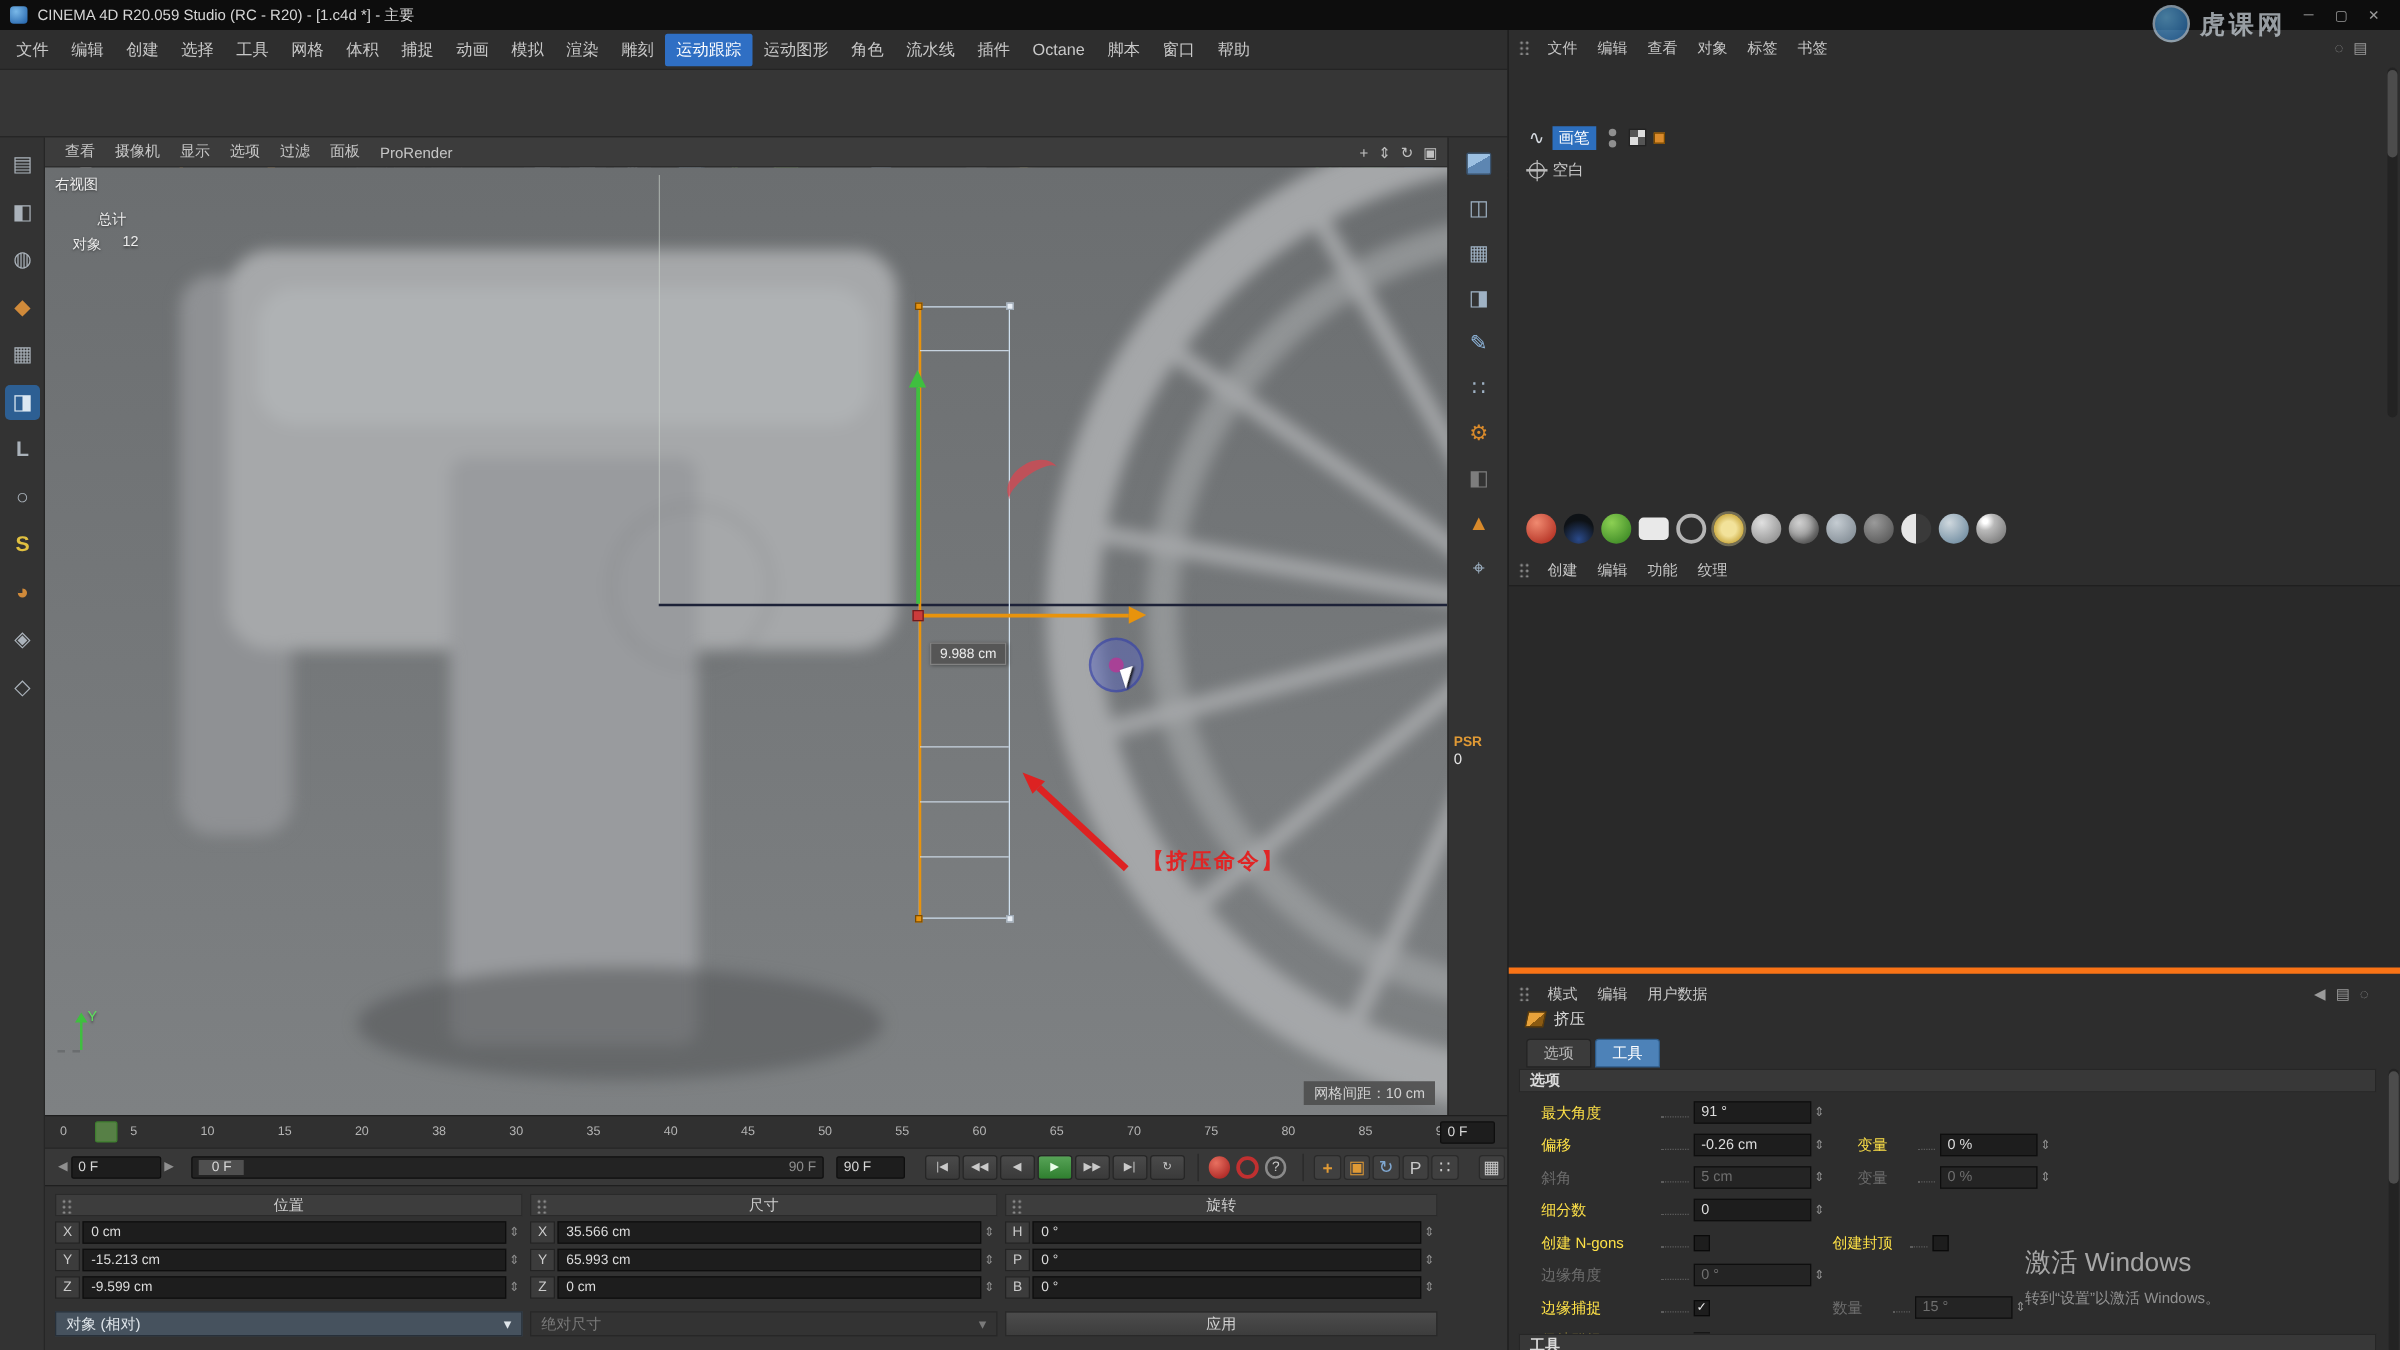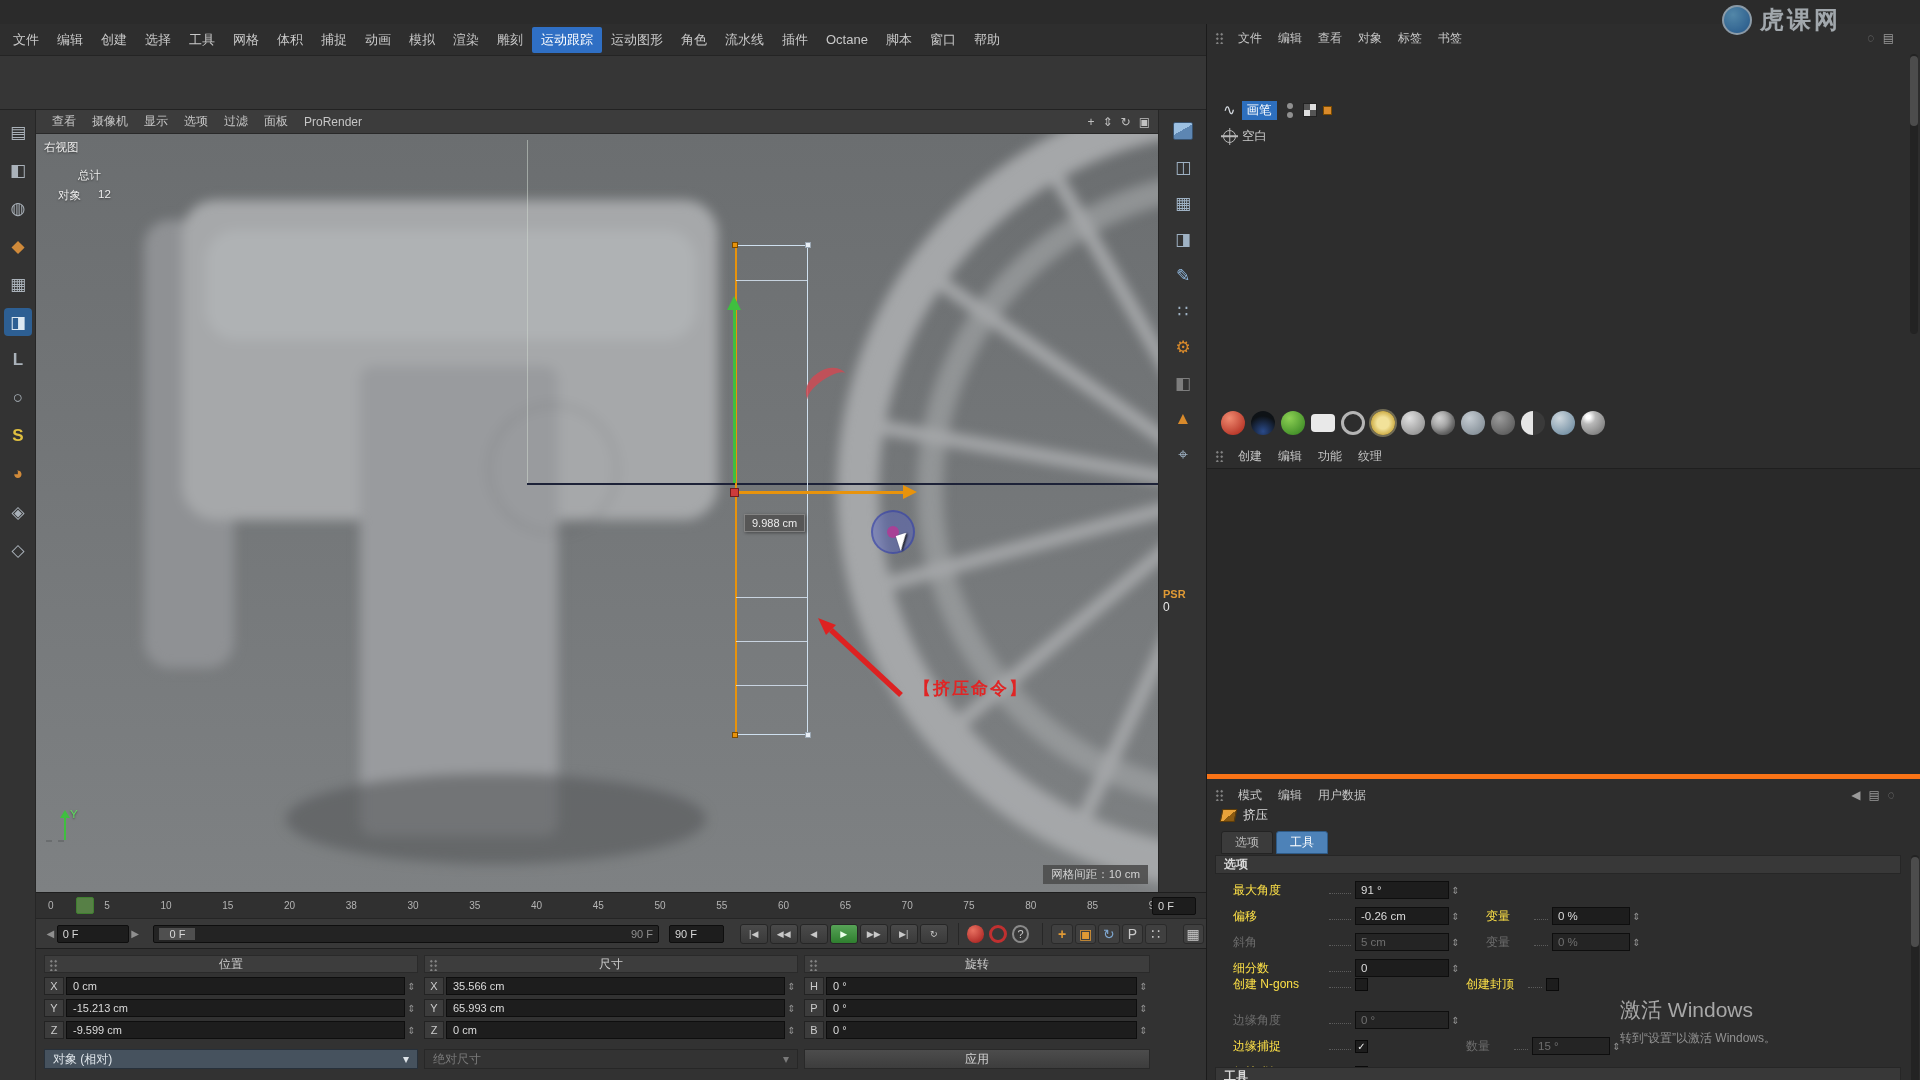--- a/index.html
+++ b/index.html
@@ -142,31 +142,40 @@
 .afield.s{width:78px}
 .gap{width:24px}
 .cb{width:13px;height:13px;background:#1d1d1d;border:1px solid #0a0a0a;display:flex;align-items:center;justify-content:center;color:#eee;font-size:10px}
 .arow.disabled .alabel{color:#6d6d6d}
 .arow.disabled .afield{color:#6f6f6f;background:#242424}
 .sb{position:absolute;right:2px;width:8px;background:#232323;border-radius:4px}
 .sb i{display:block;width:8px;background:#4c4c4c;border-radius:4px}
 
 #wmark{position:absolute;left:1722px;top:4px;display:flex;align-items:center;gap:8px;opacity:.62;z-index:40}
 #wmark .circ{width:30px;height:30px;border-radius:50%;background:radial-gradient(circle at 35% 30%,#6cc0f5,#1f6fc0);border:2px solid rgba(255,255,255,.7)}
-#wmark .wt{font-size:24px;font-weight:bold;color:#eaf4fc;letter-spacing:3px}
+#wmark .wt{font-size:20px;font-weight:bold;color:#eaf4fc;letter-spacing:3px}
 #actwin{position:absolute;left:1620px;top:996px;color:#bdbdbd;opacity:.85}
 #actwin .a1{font-size:21px}
 #actwin .a2{font-size:12px;color:#a3a3a3;margin-top:6px}
 .cursor{position:absolute;width:0;height:0;border-left:11px solid #fff;border-bottom:16px solid transparent;transform:rotate(-18deg);filter:drop-shadow(1px 1px 1px #000)}
 </style>
 </head>
 <body>
 
 <div id="app">
 
+  <div id="titlebar">
+    <span class="appico"></span>
+    <span class="t">CINEMA 4D R20.059 Studio (RC - R20) - [1.c4d *] - 主要</span>
+    <span style="margin-left:auto" class="row">
+      <span class="winbtn">─</span>
+      <span class="winbtn">▢</span>
+      <span class="winbtn">✕</span>
+    </span>
+  </div>
   <div id="wmark">
     <span class="circ"></span>
     <span class="wt">虎课网</span>
   </div>
 
   <div id="menubar">
 
   <span class="menu-item">文件</span>
       <span class="menu-item">编辑</span>
       <span class="menu-item">创建</span>
@@ -739,21 +748,21 @@
         <span class="spin">⇕</span>
       </div>
       <div class="arow" style="top:178px">
         <span class="alabel w1">细分数</span>
           <span class="leader l1"></span>
         <span class="afield">
             <span>0</span>
           </span>
         <span class="spin">⇕</span>
       </div>
-      <div class="arow" style="top:194px">
+      <div class="arow" style="top:204px">
         <span class="alabel w1">创建 N-gons</span>
           <span class="leader l1"></span>
         <span class="cb"></span>
         <span class="gap" style="width:98px"></span>
         <span class="alabel" style="width:58px">创建封顶</span>
           <span class="leader l2"></span>
         <span class="cb"></span>
       </div>
       <div class="arow disabled" style="top:230px">
         <span class="alabel w1">边缘角度</span>

